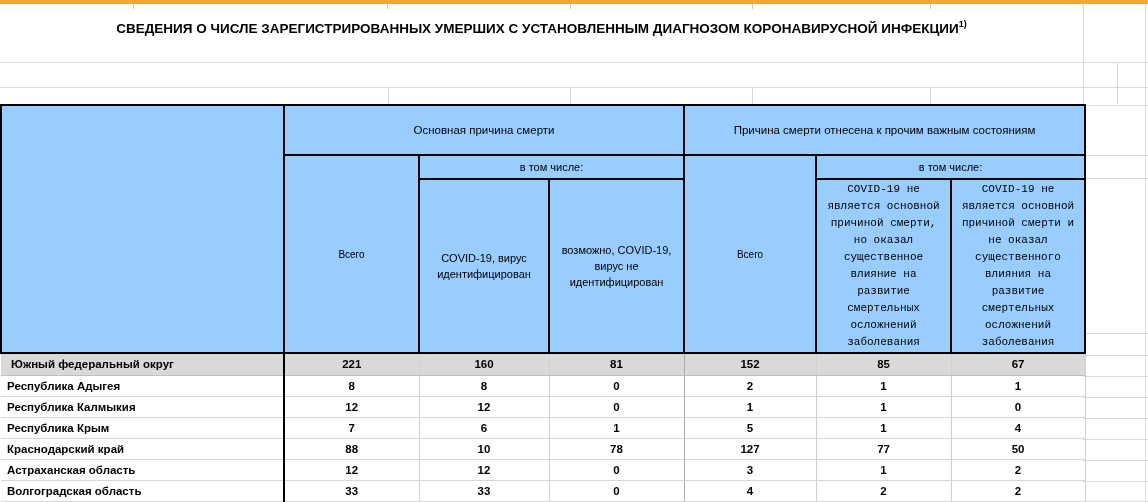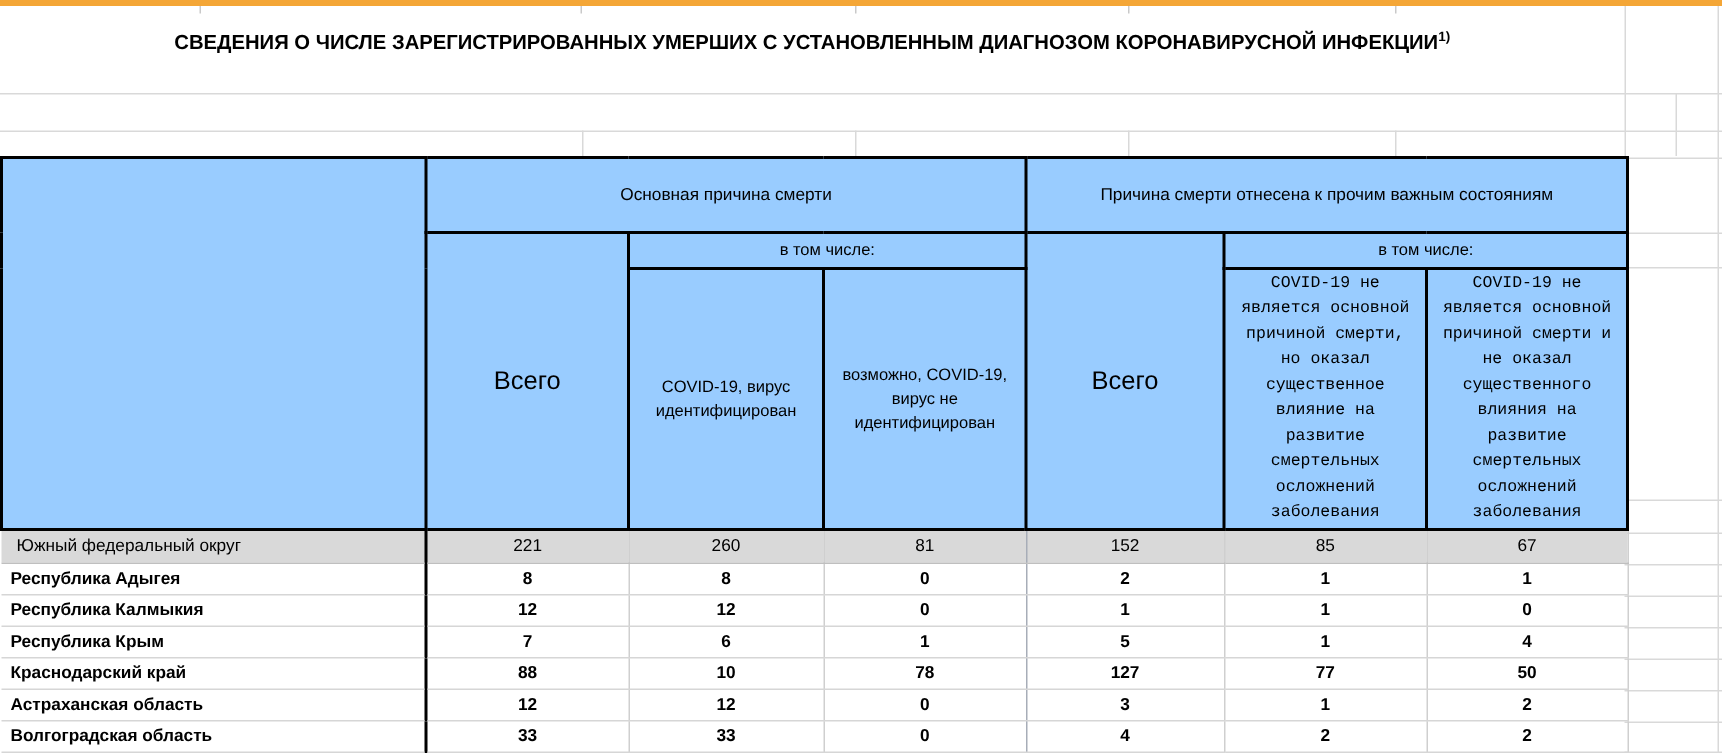--- a/index.html
+++ b/index.html
@@ -13,32 +13,32 @@
   .title-block{position:absolute;left:0;top:15px;width:1083px;text-align:center;}
   .title-line1{font-size:13.5px;font-weight:bold;line-height:19px;}
   .title-line1 sup{font-size:9px;}
   .title-line2{font-size:12.5px;font-weight:bold;line-height:17px;margin-top:3px;white-space:pre;}
 
   table.sheet{position:absolute;left:0;top:104px;width:1084px;border-collapse:collapse;table-layout:fixed;}
   table.sheet thead th{background:var(--header_fill,#99CCFF);border:2px solid #000;
       font-weight:normal;text-align:center;vertical-align:middle;padding:1px 4px;}
   .row-a{height:50px;} .row-b{height:24px;} .row-c{height:153px;}
   th.gh{font-size:11.5px;}
-  th.vh{font-size:17px;}
+  th.vh{font-size:10px;}
   th.inc{font-size:11px;}
   th.ch{font-size:11px;line-height:16px;padding:0 10px;}
   th.chw{font-size:11px;line-height:17px;padding:0 2px;font-family:Liberation Mono, monospace;}
 
   tbody tr{height:21px;}
   tbody tr.total{height:22px;}
   tbody td{font-size:11.5px;text-align:center;vertical-align:middle;padding:0;
       border-right:1px solid #cfcfcf;border-bottom:1px solid #d6d6d6;font-weight:bold;}
   tbody td.label{text-align:left;padding-left:6px;border-right:2px solid #000;}
   tbody td.mid{border-right-color:#a7adb8;}
-  tr.total td{background:var(--total_fill,#D9D9D9);font-weight:normal;border-bottom-color:#bfbfbf;}
+  tr.total td{background:var(--total_fill,#D9D9D9);font-weight:bold;border-bottom-color:#bfbfbf;}
   tr.total td.label{padding-left:10px;}
 </style>
 </head>
 <body>
 
 <div class="screen">
 
   <div class="topbar"></div>
 
   <div>
@@ -103,21 +103,21 @@
         <th class="ch">COVID-19, вирус идентифицирован</th>
         <th class="ch">возможно, COVID-19, вирус не идентифицирован</th>
         <th class="chw">COVID-19 не является основной причиной смерти, но оказал существенное влияние на развитие смертельных осложнений заболевания</th>
         <th class="chw">COVID-19 не является основной причиной смерти и не оказал существенного влияния на развитие смертельных осложнений заболевания</th>
       </tr>
     </thead>
     <tbody>
       <tr class="total">
         <td class="label">Южный федеральный округ</td>
         <td>221</td>
-        <td>260</td>
+        <td>160</td>
         <td class="mid">81</td>
         <td>152</td>
         <td>85</td>
         <td>67</td>
       </tr>
       <tr>
         <td class="label">Республика Адыгея</td>
         <td>8</td>
         <td>8</td>
         <td class="mid">0</td>

